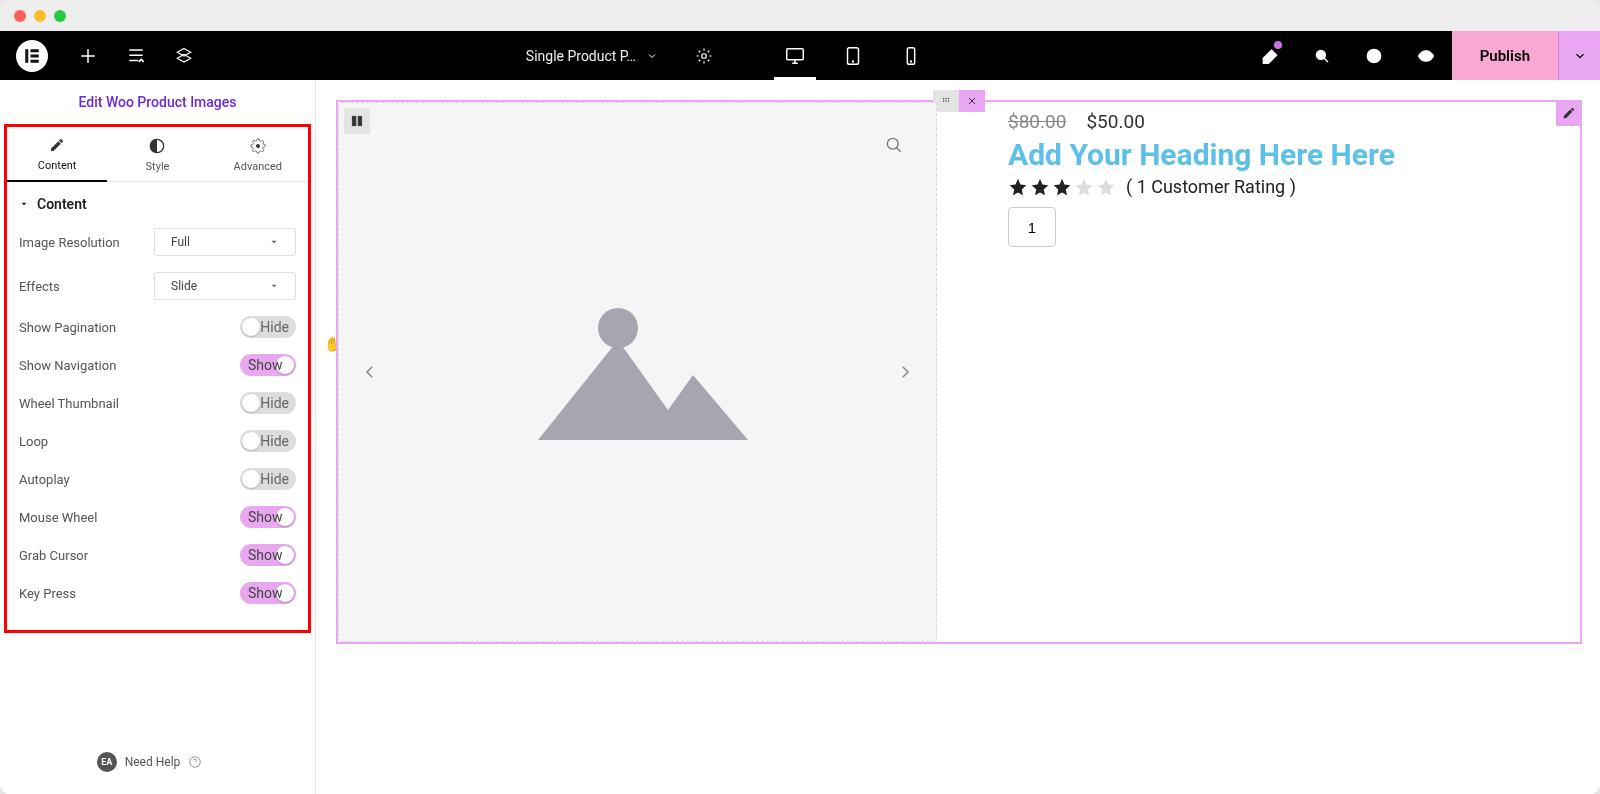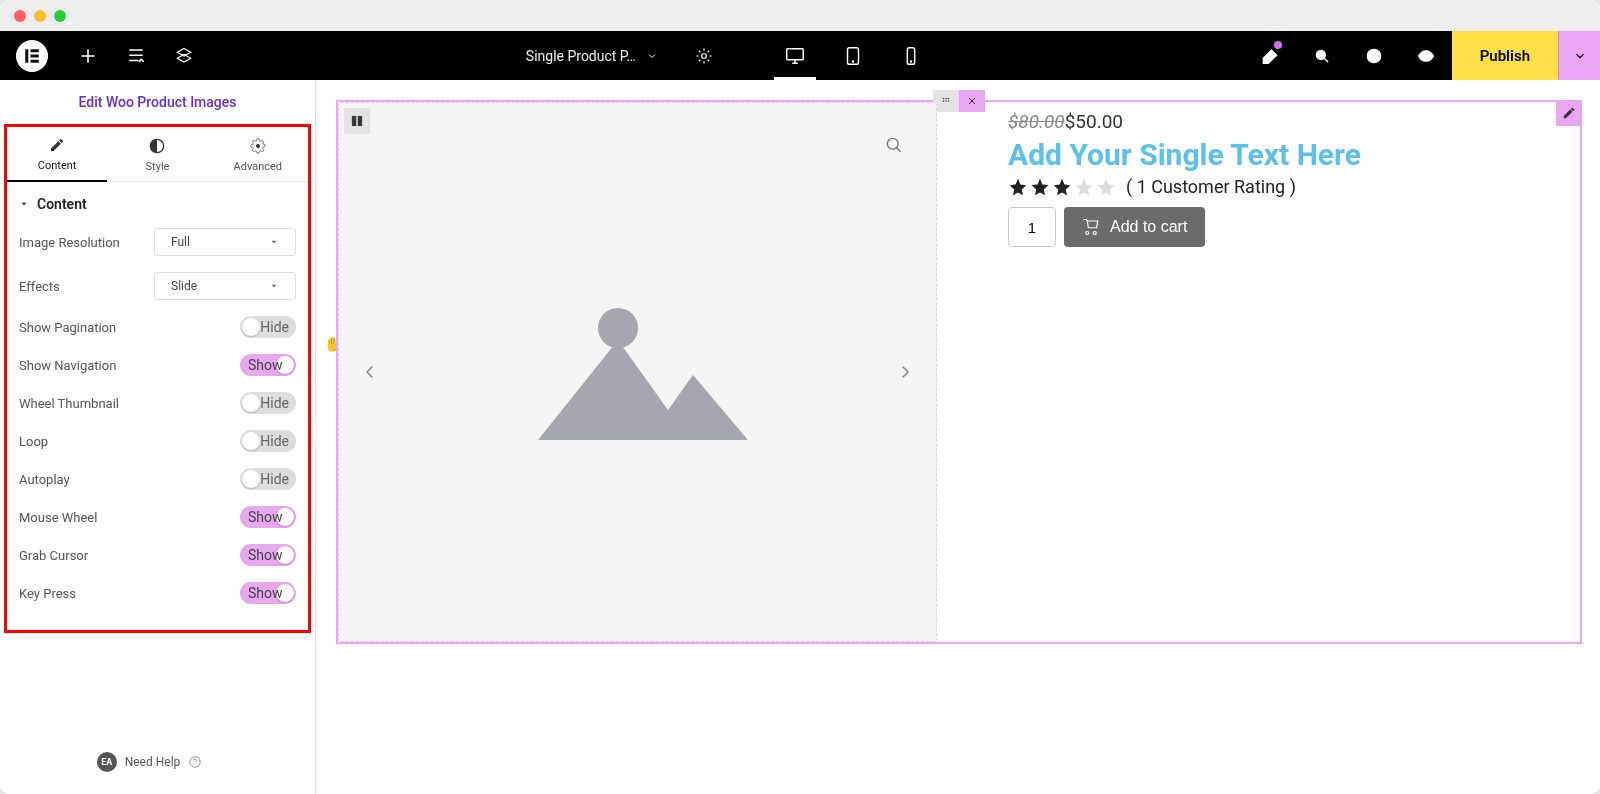--- a/index.html
+++ b/index.html
@@ -22,21 +22,21 @@
 .tb-btn { width: 48px; height: 49px; display: flex; align-items: center; justify-content: center; cursor: pointer; }
 .tb-btn svg { width: 18px; height: 18px; fill: #fff; }
 .tb-center { flex: 1; display: flex; align-items: center; justify-content: center; gap: 8px; }
 .doc-select { display: flex; align-items: center; gap: 10px; color: #eee; font-size: 14px; padding: 0 14px; cursor:pointer;}
 .device-btns { display:flex; align-items:center; margin-left: 30px;}
 .device-btn { width: 58px; height:49px; display:flex; align-items:center; justify-content:center; cursor:pointer; position:relative;}
 .device-btn svg { width: 22px; height:22px; fill:none; stroke:#fff; stroke-width:1.6;}
 .device-btn.active::after { content:""; position:absolute; bottom:0; left:8px; right:8px; height:3px; background:#fff;}
 .tb-right { display:flex; align-items:center;}
 .tb-right .tb-btn { width:52px;}
-.publish-btn { background:#fde047; color:#000; height:49px; display:flex; align-items:center; padding:0 28px; font-weight:600; font-size:15px; cursor:pointer;}
+.publish-btn { background:#f9a8d4; color:#000; height:49px; display:flex; align-items:center; padding:0 28px; font-weight:600; font-size:15px; cursor:pointer;}
 .publish-chev { width:42px; height:49px; background:#e9a6f2; display:flex; align-items:center; justify-content:center; border-left:1px solid rgba(0,0,0,.15); cursor:pointer;}
 .bell-wrap { position:relative;}
 .bell-wrap::after{ content:""; position:absolute; top:10px; right:14px; width:8px; height:8px; background:#d06ee8; border-radius:50%;}
 
 
 .app { display:flex; height: calc(794px - 31px - 49px); background:#fff; }
 
 
 .panel { width: 316px; border-right:1px solid #e5e5e5; background:#fff; display:flex; flex-direction:column; position:relative;}
 .panel-title { height:44px; display:flex; align-items:center; justify-content:center; font-size:14px; font-weight:500; color:#6d28d9;}
@@ -88,21 +88,21 @@
 .zoom-icon svg{width:20px;height:20px;fill:none;stroke:#777;stroke-width:1.6;}
 .nav-arrow { position:absolute; top:50%; transform:translateY(-50%); width:34px;height:34px;display:flex;align-items:center;justify-content:center;color:#888; cursor:pointer;}
 .nav-arrow.prev{ left:14px;}
 .nav-arrow.next{ right:14px;}
 .nav-arrow svg{width:18px;height:18px;fill:none;stroke:#888;stroke-width:2;}
 .placeholder-img { position:absolute; left:50%; top:50%; transform:translate(-50%,-50%);}
 .placeholder-img svg{ width:240px;height:180px;}
 
 .col-right { flex:1; padding: 8px 20px 0 70px; }
 .price-row { font-size:19px; color:#333; margin-bottom:4px;}
-.price-old { text-decoration:line-through; color:#888; margin-right:0;font-style:italic;}
+.price-old { text-decoration:line-through; color:#888; margin-right:20px;}
 .heading { color:#5cc0e8; font-size:30px; font-weight:700; margin:2px 0 4px;}
 .rating-row { display:flex; align-items:center; gap:10px; font-size:18px; color:#222; margin-bottom:10px;}
 .stars { display:flex; gap:2px;}
 .stars svg{ width:20px;height:20px;}
 .star-f{ fill:#222;}
 .star-e{ fill:#ddd;}
 .qty-cart { display:flex; gap:8px; align-items:center;}
 .qty-input { width:48px; height:40px; border:1px solid #ccc; border-radius:4px; text-align:center; font-size:15px;}
 .addcart { height:40px; background:#6b6b6b; color:#fff; border:none; border-radius:4px; padding:0 18px; display:flex; align-items:center; gap:10px; font-size:16px; cursor:pointer;}
 .addcart svg{width:18px;height:18px;fill:#fff;}
@@ -399,21 +399,21 @@
                   <path d="M20 160 L100 60 L150 130 L175 95 L230 160 Z" fill="#a6a6b0"></path>
                 </svg>
             </div>
           </div>
         </div>
 
         <div class="col-right">
           <div class="price-row">
             <span class="price-old">$80.00</span><span>$50.00</span>
           </div>
-          <div class="heading">Add Your Single Text Here</div>
+          <div class="heading">Add Your Heading Here Here</div>
           <div class="rating-row">
             <div class="stars">
               <svg viewBox="0 0 24 24" class="star-f">
                   <path d="M12 2l2.9 6.9L22 10l-5.5 4.9L18 22l-6-3.5L6 22l1.5-7.1L2 10l7.1-1.1z"></path>
                 </svg>
               <svg viewBox="0 0 24 24" class="star-f">
                   <path d="M12 2l2.9 6.9L22 10l-5.5 4.9L18 22l-6-3.5L6 22l1.5-7.1L2 10l7.1-1.1z"></path>
                 </svg>
               <svg viewBox="0 0 24 24" class="star-f">
                   <path d="M12 2l2.9 6.9L22 10l-5.5 4.9L18 22l-6-3.5L6 22l1.5-7.1L2 10l7.1-1.1z"></path>
@@ -422,24 +422,18 @@
                   <path d="M12 2l2.9 6.9L22 10l-5.5 4.9L18 22l-6-3.5L6 22l1.5-7.1L2 10l7.1-1.1z"></path>
                 </svg>
               <svg viewBox="0 0 24 24" class="star-e">
                   <path d="M12 2l2.9 6.9L22 10l-5.5 4.9L18 22l-6-3.5L6 22l1.5-7.1L2 10l7.1-1.1z"></path>
                 </svg>
             </div>
             <span>( 1 Customer Rating )</span>
           </div>
           <div class="qty-cart">
             <input class="qty-input" value="1" style="">
-            <button class="addcart">
-              <svg viewBox="0 0 24 24">
-                  <path d="M7 4h14l-1.5 9H8.5L7 4zM7 4L6 2H2m5 16a2 2 0 100 4 2 2 0 000-4zm10 0a2 2 0 100 4 2 2 0 000-4z" fill="none" stroke="#fff" stroke-width="1.6"></path>
-                </svg>
-              <span>Add to cart</span>
-            </button>
           </div>
         </div>
       </div>
     </div>
   </div>
 </div>
 
 </body></html>

